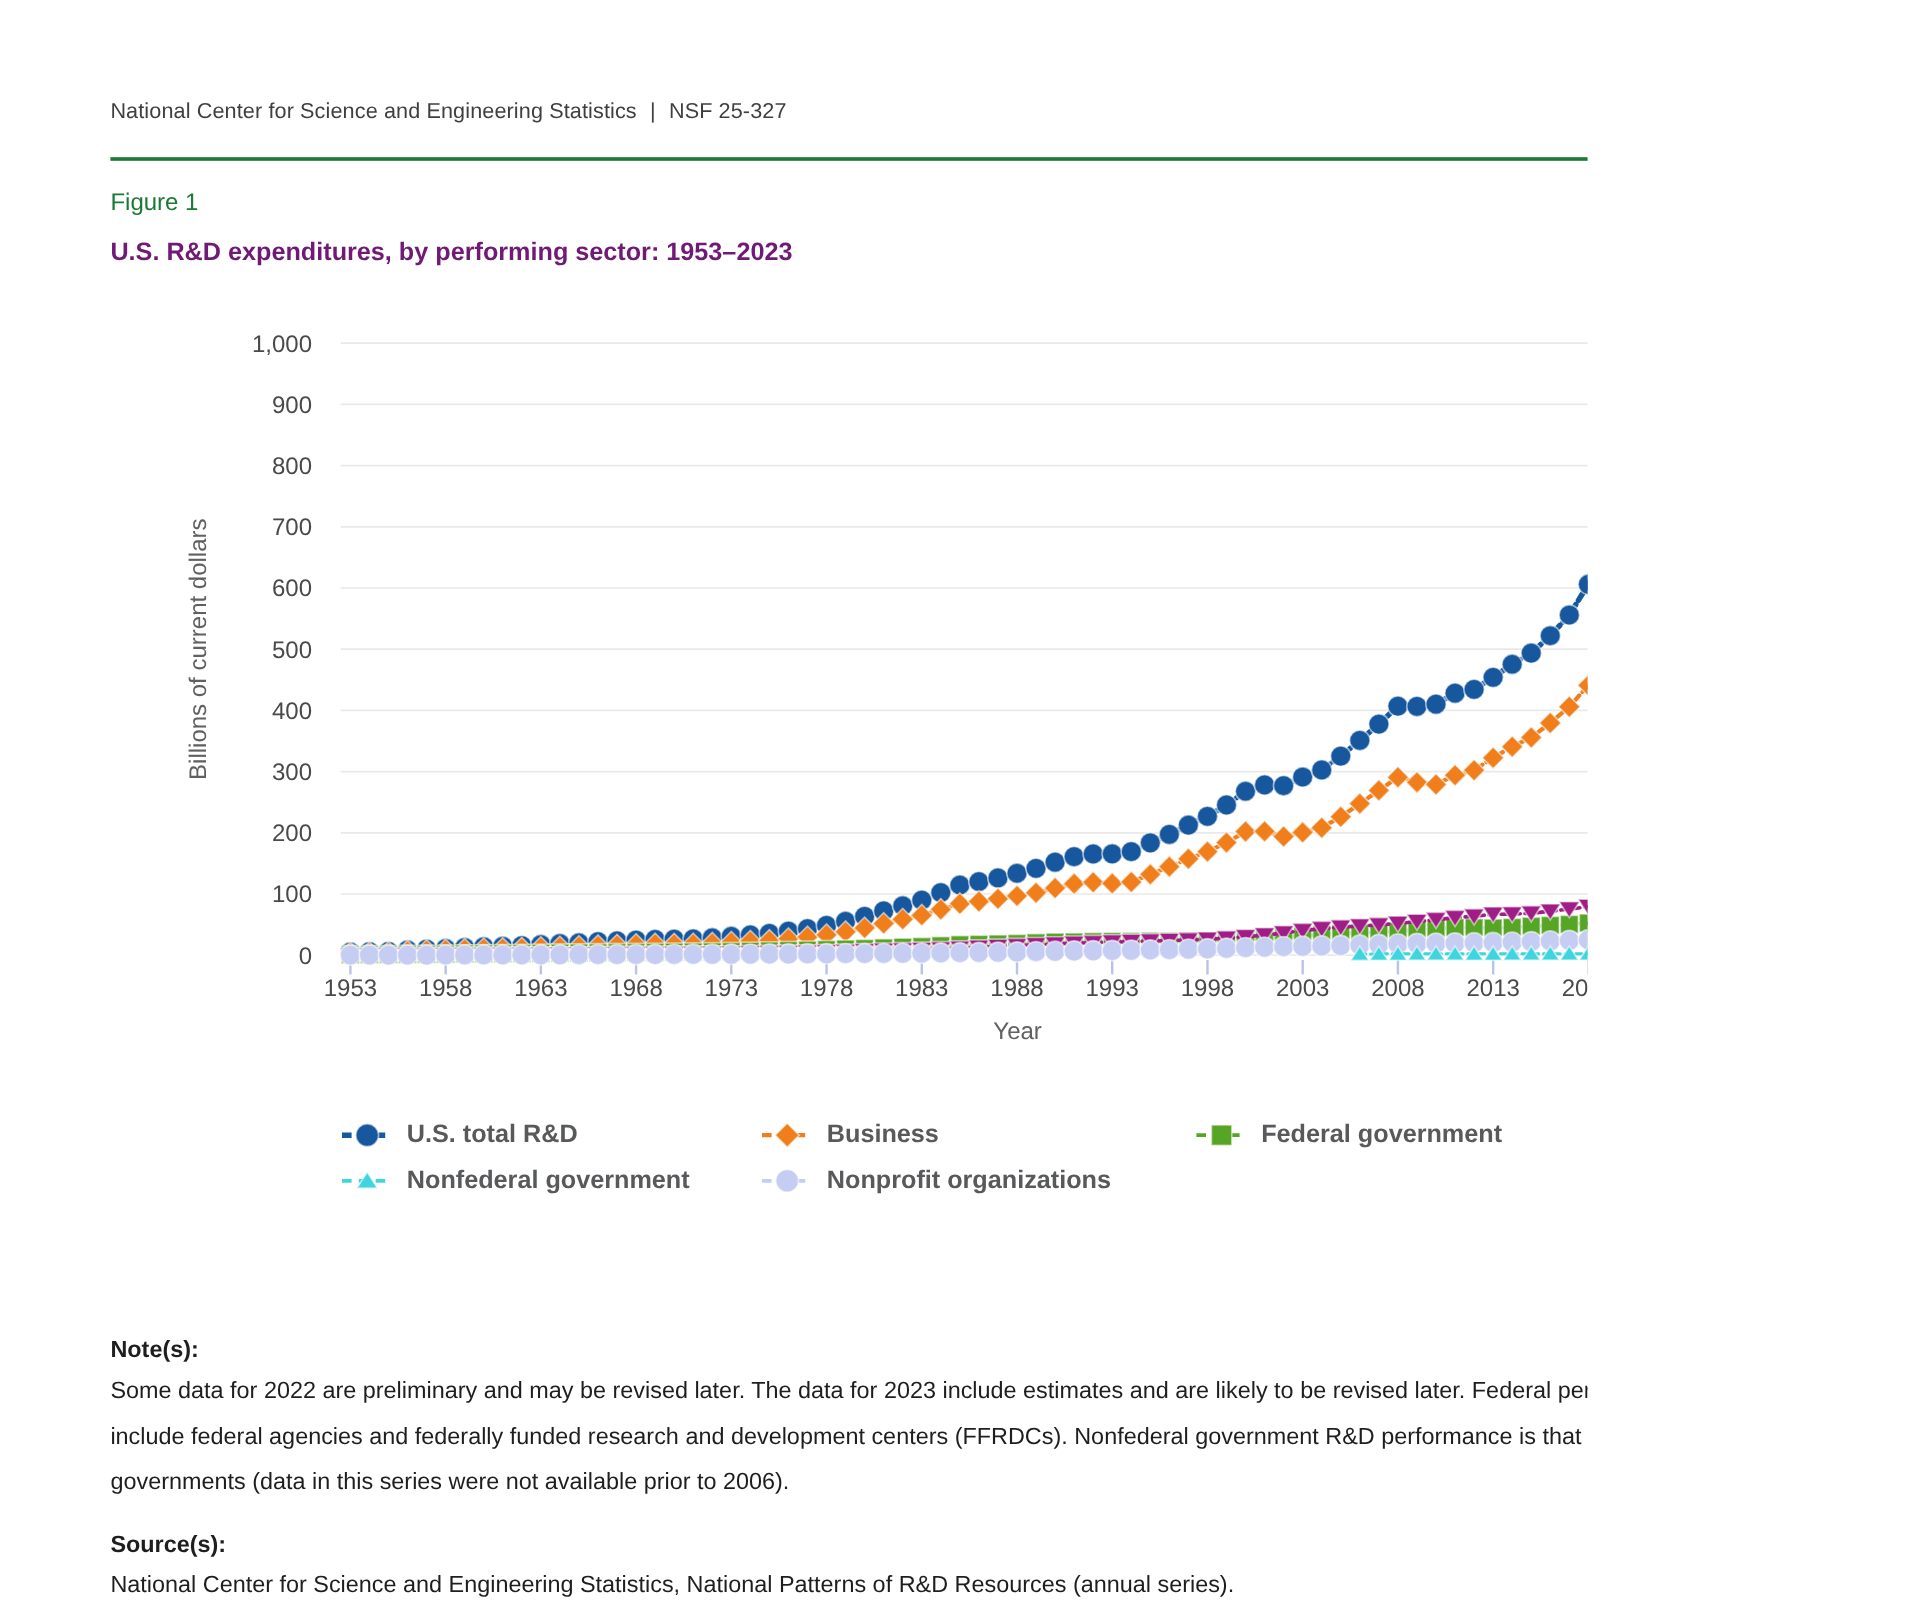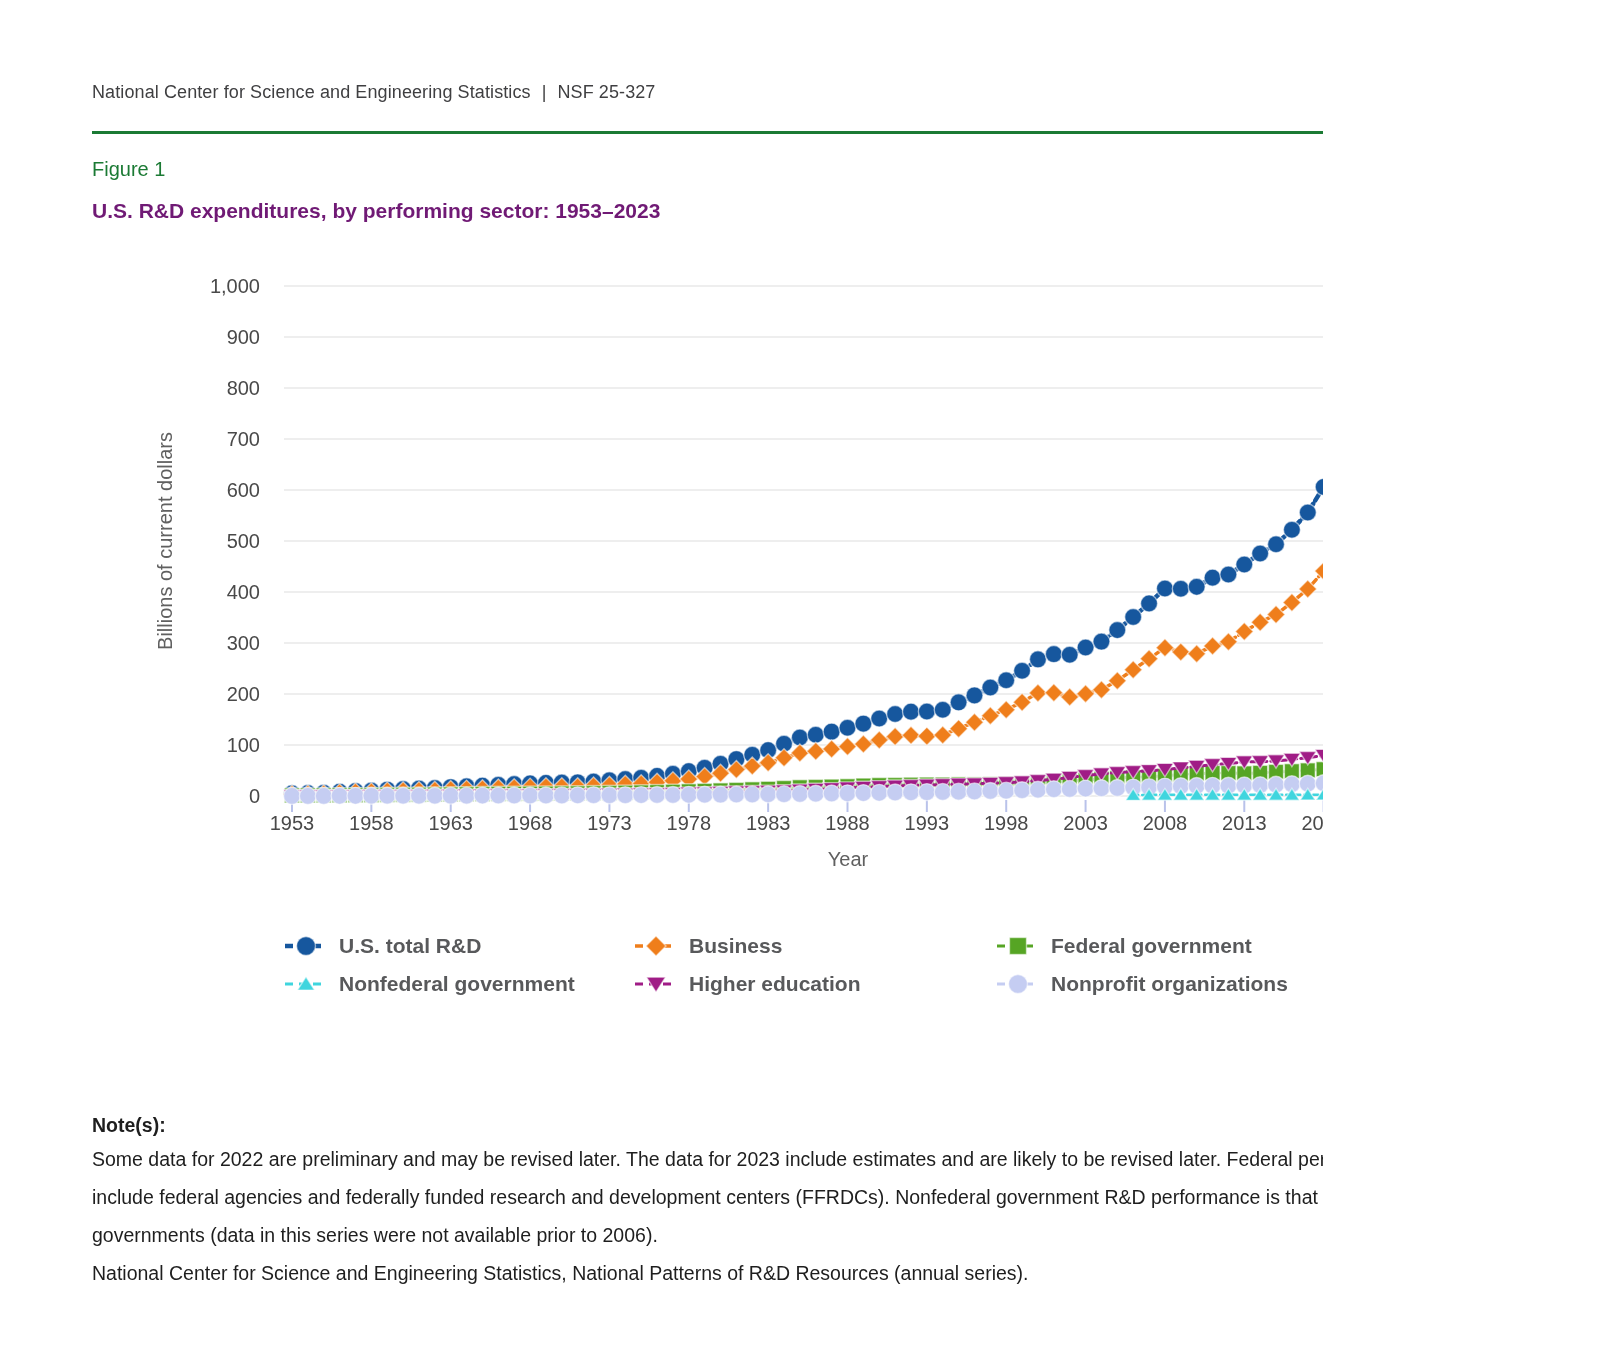--- a/index.html
+++ b/index.html
@@ -520,33 +520,27 @@
       </div>
       <div class="legend-item">
         <svg width="46" height="24">
           <line x1="2" x2="44" y1="12" y2="12" stroke="#3fd5de" stroke-width="3.2" stroke-dasharray="8 6"></line>
           <path d="M 14.5 18.12 L 31.5 18.12 L 23 4.775 Z" fill="#3fd5de" stroke="#ffffff" stroke-opacity="0.55" stroke-width="1.4"></path>
         </svg>
         <span>Nonfederal government</span>
       </div>
       <div class="legend-item">
         <svg width="46" height="24">
-          <line x1="2" x2="44" y1="12" y2="12" stroke="#a01c86" stroke-width="3.2" stroke-dasharray="8 6"></line>
-          <path d="M 13.5 5.16 L 32.5 5.16 L 23 20.075 Z" fill="#a01c86" stroke="#ffffff" stroke-opacity="0.55" stroke-width="1.4"></path>
-        </svg>
-        <span>Higher education</span>
-      </div>
-      <div class="legend-item">
-        <svg width="46" height="24">
           <line x1="2" x2="44" y1="12" y2="12" stroke="#c5cdf2" stroke-width="3.2" stroke-dasharray="8 6"></line>
           <circle cx="23" cy="12" r="9.5" fill="#c5cdf2" stroke="#ffffff" stroke-opacity="0.55" stroke-width="1.4"></circle>
         </svg>
         <span>Nonprofit organizations</span>
       </div>
     </div>
 
   <div id="notes">
     <p class="nlabel">Note(s):</p>
     <p class="ntext">Some data for 2022 are preliminary and may be revised later. The data for 2023 include estimates and are likely to be revised later. Federal performers of R&amp;D include federal agencies and federally funded research and development centers (FFRDCs). Nonfederal government R&amp;D performance is that of state governments (data in this series were not available prior to 2006).</p>
+    <p class="slabel">Source(s):</p>
     <p class="ntext">National Center for Science and Engineering Statistics, National Patterns of R&amp;D Resources (annual series).</p>
   </div>
 
 </div>
 
 </body></html>

